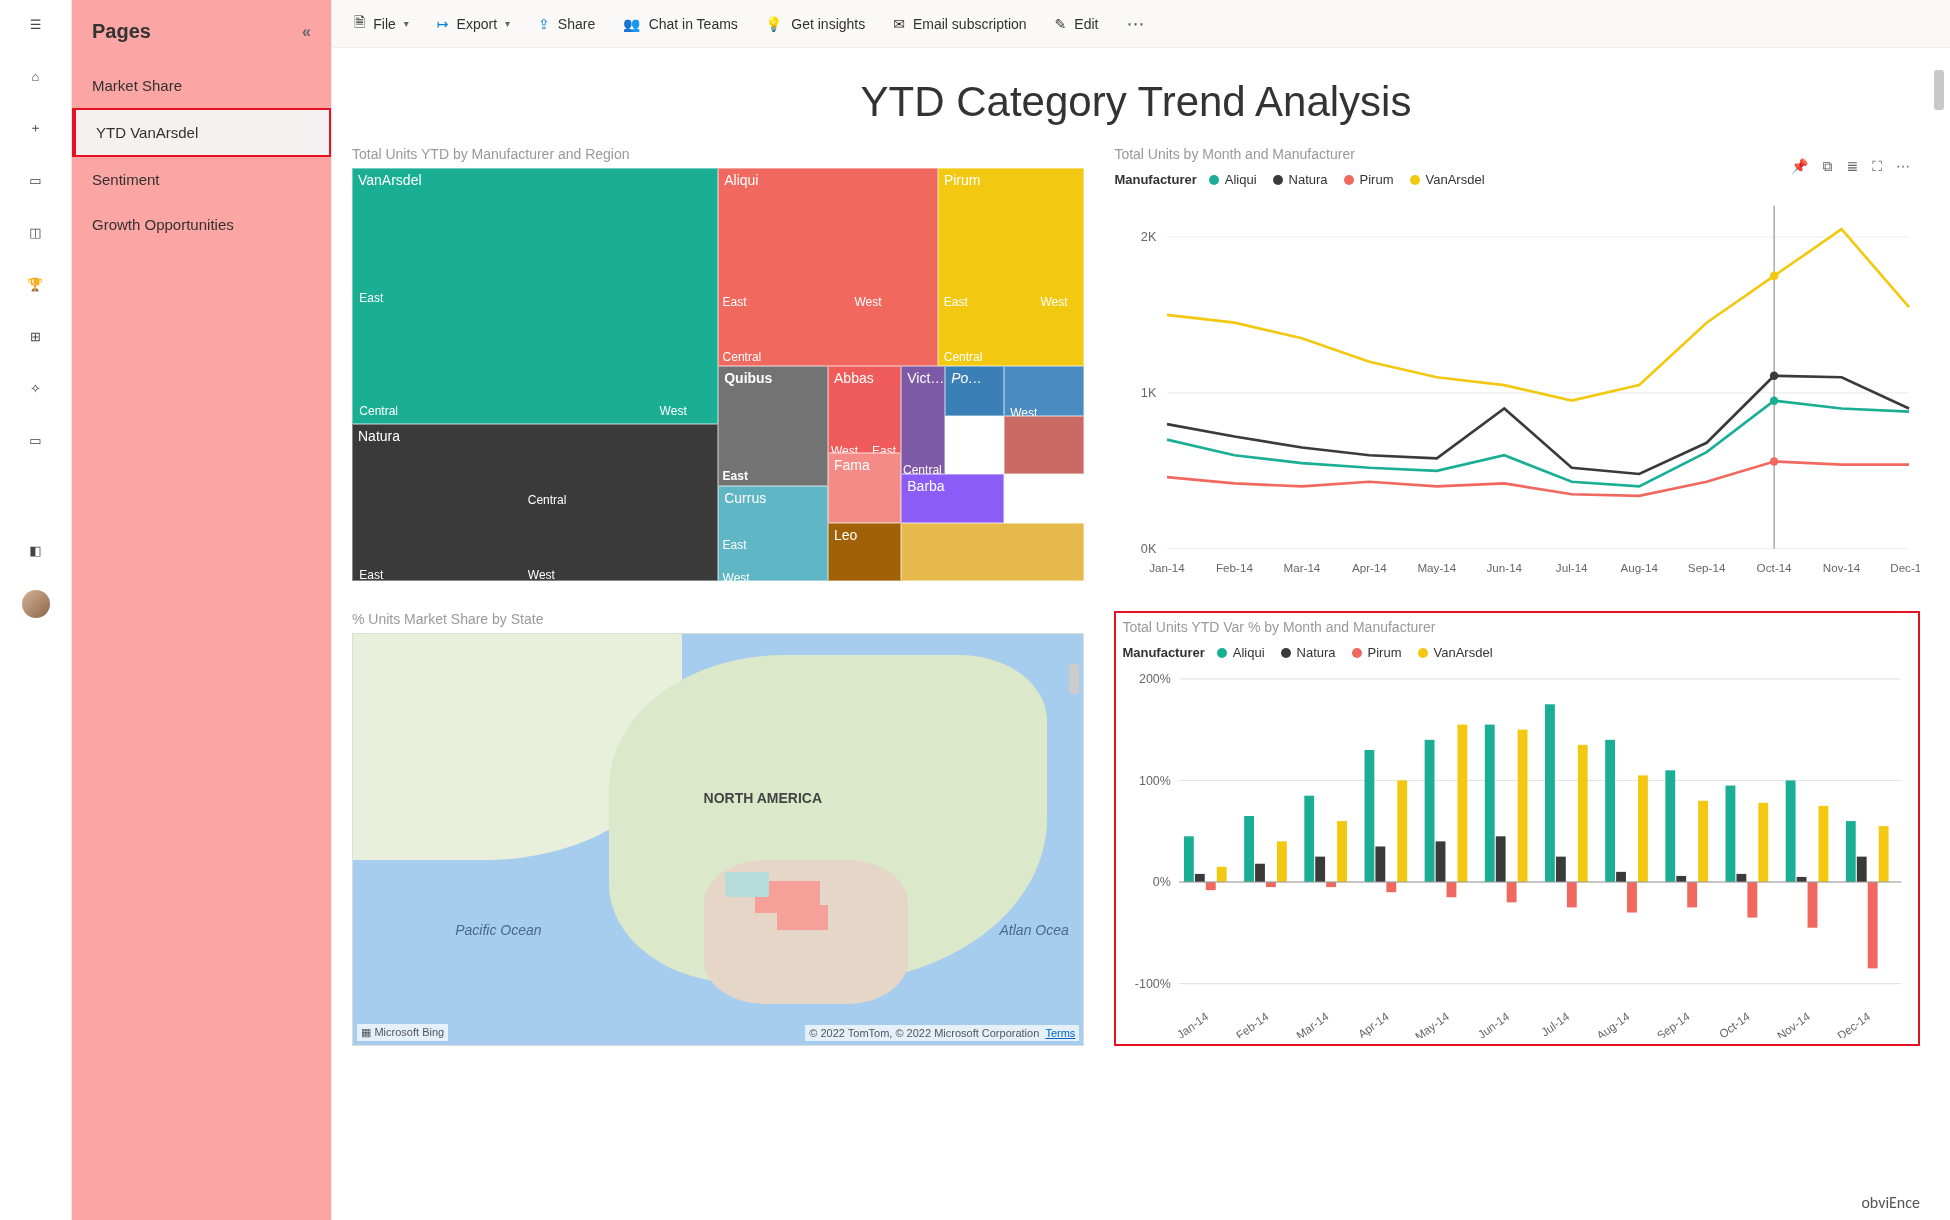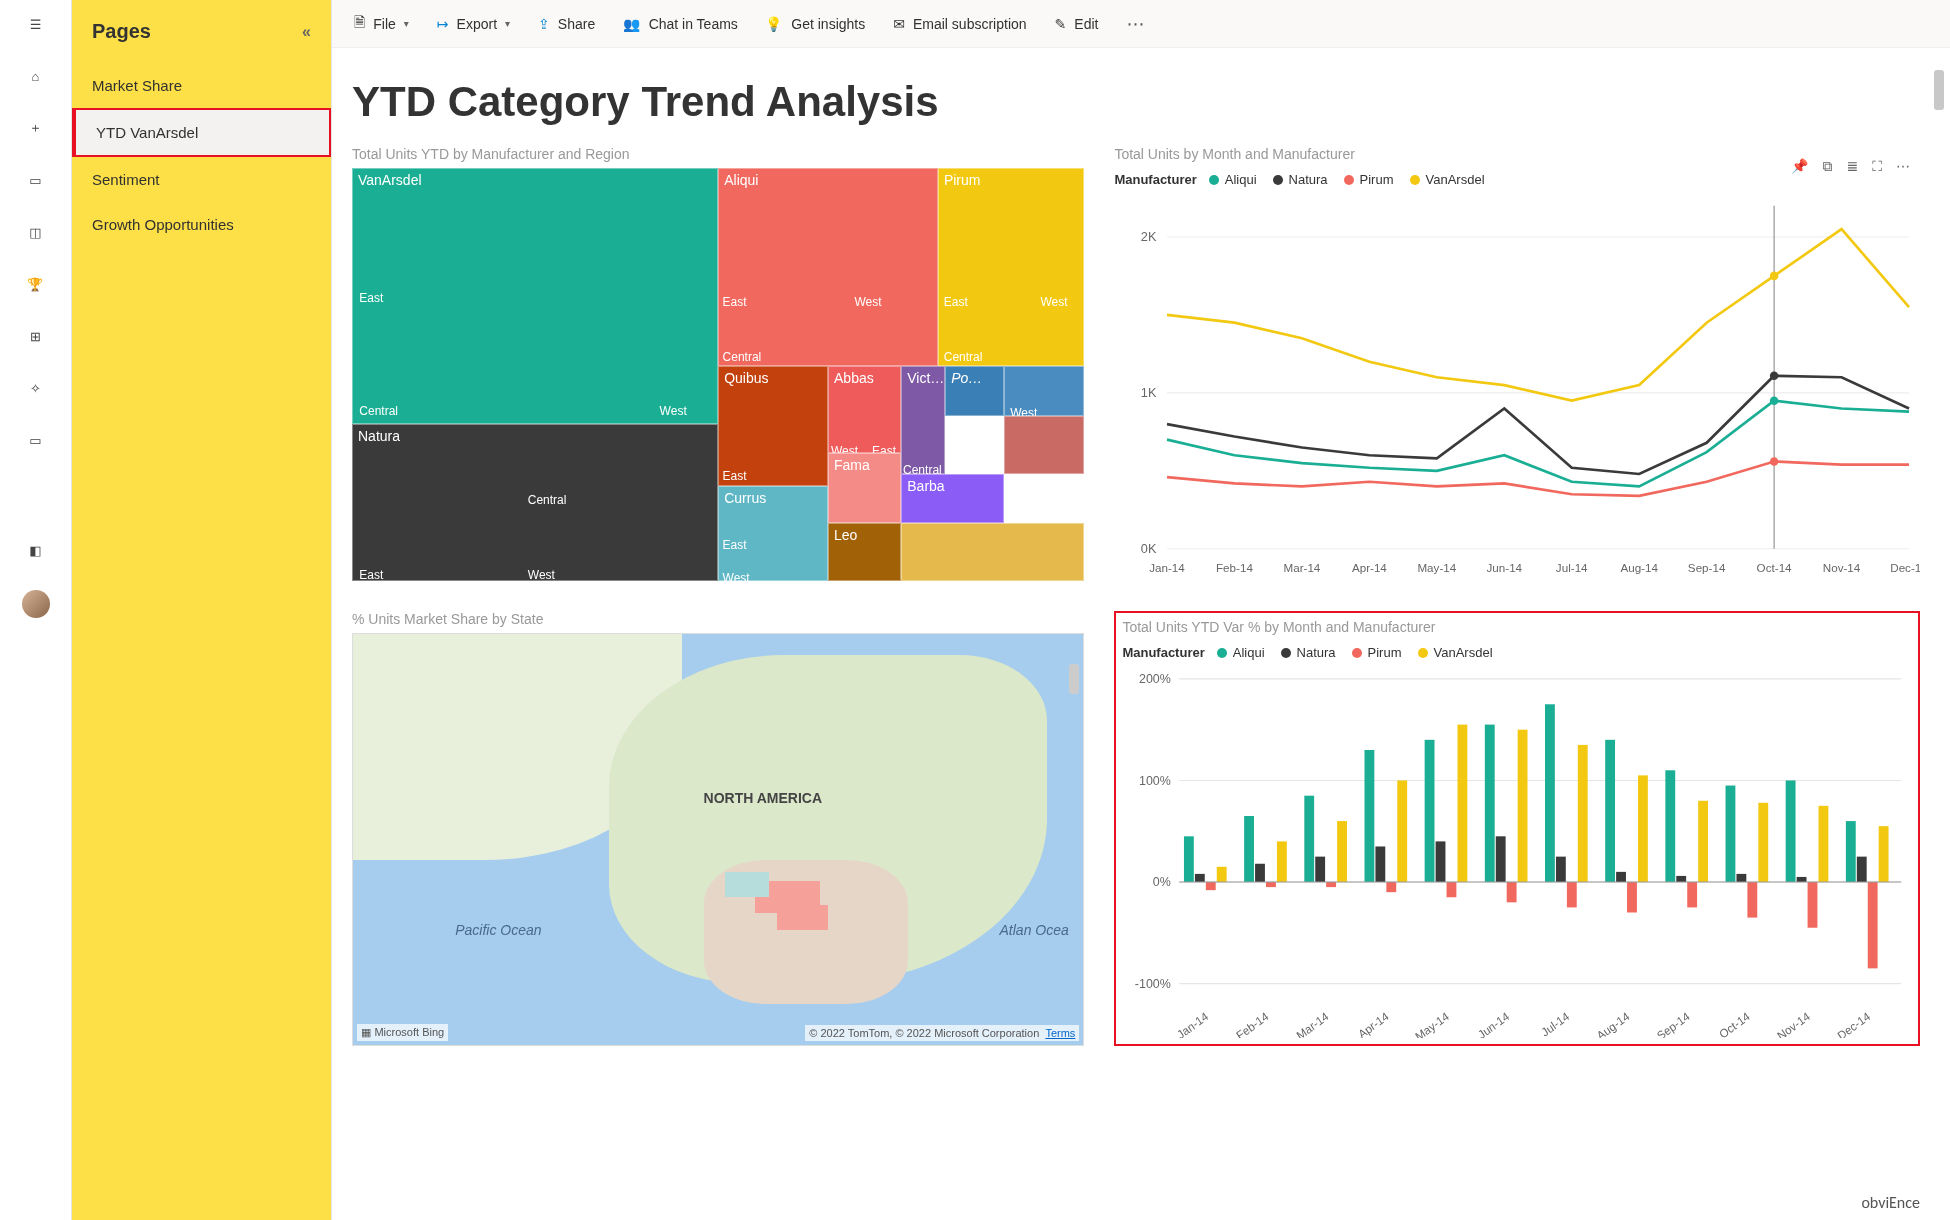--- a/index.html
+++ b/index.html
@@ -4,35 +4,35 @@
 <style>
   * { box-sizing: border-box; margin: 0; padding: 0; }
   body { font-family: "Segoe UI", Arial, sans-serif; font-size: 13px; color: #333; background: #fff; width: 1950px; height: 1220px; overflow: hidden; }
   .app { display: flex; width: 100%; height: 100%; }
   
   .nav-rail { width: 72px; border-right: 1px solid #e5e5e5; display: flex; flex-direction: column; align-items: center; padding-top: 12px; gap: 28px; }
   .nav-icon { width: 24px; height: 24px; display: flex; align-items: center; justify-content: center; color: #444; cursor: pointer; }
   .nav-spacer { flex: 1; }
   .avatar { width: 28px; height: 28px; border-radius: 50%; background: linear-gradient(135deg,#d6b398,#8a6548); margin-bottom: 20px; }
   
-  .pages-panel { width: 260px; border-right: 1px solid #e5e5e5; background: #fde047; padding-top: 20px; }
+  .pages-panel { width: 260px; border-right: 1px solid #e5e5e5; background: #fca5a5; padding-top: 20px; }
   .pages-header { display: flex; align-items: center; justify-content: space-between; padding: 0 20px 20px 20px; font-size: 20px; font-weight: 600; }
   .pages-collapse { font-size: 16px; color: #666; cursor: pointer; }
   .page-item { padding: 14px 20px; font-size: 15px; color: #323130; cursor: pointer; }
   .page-item.active { background: #f3f2f1; border: 2px solid #e81123; border-left: 4px solid #e81123; }
   
   .main { flex: 1; display: flex; flex-direction: column; background: #fff; position: relative; }
   
   .toolbar { height: 48px; border-bottom: 1px solid #eee; background: #faf9f8; display: flex; align-items: center; gap: 28px; padding: 0 22px; font-size: 14px; color: #323130; }
   .tb-item { display: flex; align-items: center; gap: 8px; cursor: pointer; }
   .tb-caret { font-size: 10px; color: #666; }
   .tb-more { font-size: 18px; letter-spacing: 2px; color: #555; cursor: pointer; }
   
   .content { flex: 1; padding: 20px 30px 10px 20px; position: relative; }
-  .report-title { font-size: 42px; font-weight: 700; color: #333; margin: 10px 0 20px 0; }
+  .report-title { text-align: center; font-size: 42px; font-weight: 400; color: #333; margin: 10px 0 20px 0; }
   
   .visual-actions { position: absolute; top: 110px; right: 40px; display: flex; gap: 14px; color: #666; font-size: 14px; }
   .va-icon { cursor: pointer; }
   
   .grid { display: grid; grid-template-columns: 1fr 1.1fr; grid-template-rows: 1fr 1fr; gap: 30px; height: 900px; }
   .visual { display: flex; flex-direction: column; }
   .visual-title { font-size: 14px; color: #999; margin-bottom: 6px; }
   .visual-body { flex: 1; position: relative; }
   .highlight { border: 2px solid #e81123; }
   
@@ -164,21 +164,21 @@
                   <div class="tm-label-sub" style="left: 4%; top: 64%;">East</div>
                   <div class="tm-label-sub" style="left: 70%; top: 64%;">West</div>
                   <div class="tm-label-sub" style="left: 4%; top: 92%;">Central</div>
                 </div>
                 <div class="tm-cell" style="left: 0%; top: 62%; width: 50%; height: 38%; background: rgb(58, 58, 58);">
                   <div class="tm-label-main">Natura</div>
                   <div class="tm-label-sub" style="left: 48%; top: 44%;">Central</div>
                   <div class="tm-label-sub" style="left: 2%; top: 92%;">East</div>
                   <div class="tm-label-sub" style="left: 48%; top: 92%;">West</div>
                 </div>
-                <div class="tm-cell" style="left: 50%; top: 48%; width: 15%; height: 29%; background: #c2410c;">
+                <div class="tm-cell" style="left: 50%; top: 48%; width: 15%; height: 29%; background: #737373; font-weight: bold;">
                   <div class="tm-label-main">Quibus</div>
                   <div class="tm-label-sub" style="left: 4%; top: 86%;">East</div>
                 </div>
                 <div class="tm-cell" style="left: 50%; top: 77%; width: 15%; height: 23%; background: rgb(95, 183, 197);">
                   <div class="tm-label-main">Currus</div>
                   <div class="tm-label-sub" style="left: 4%; top: 55%;">East</div>
                   <div class="tm-label-sub" style="left: 4%; top: 90%;">West</div>
                 </div>
                 <div class="tm-cell" style="left: 65%; top: 48%; width: 10%; height: 21%; background: rgb(239, 91, 91);">
                   <div class="tm-label-main">Abbas</div>

